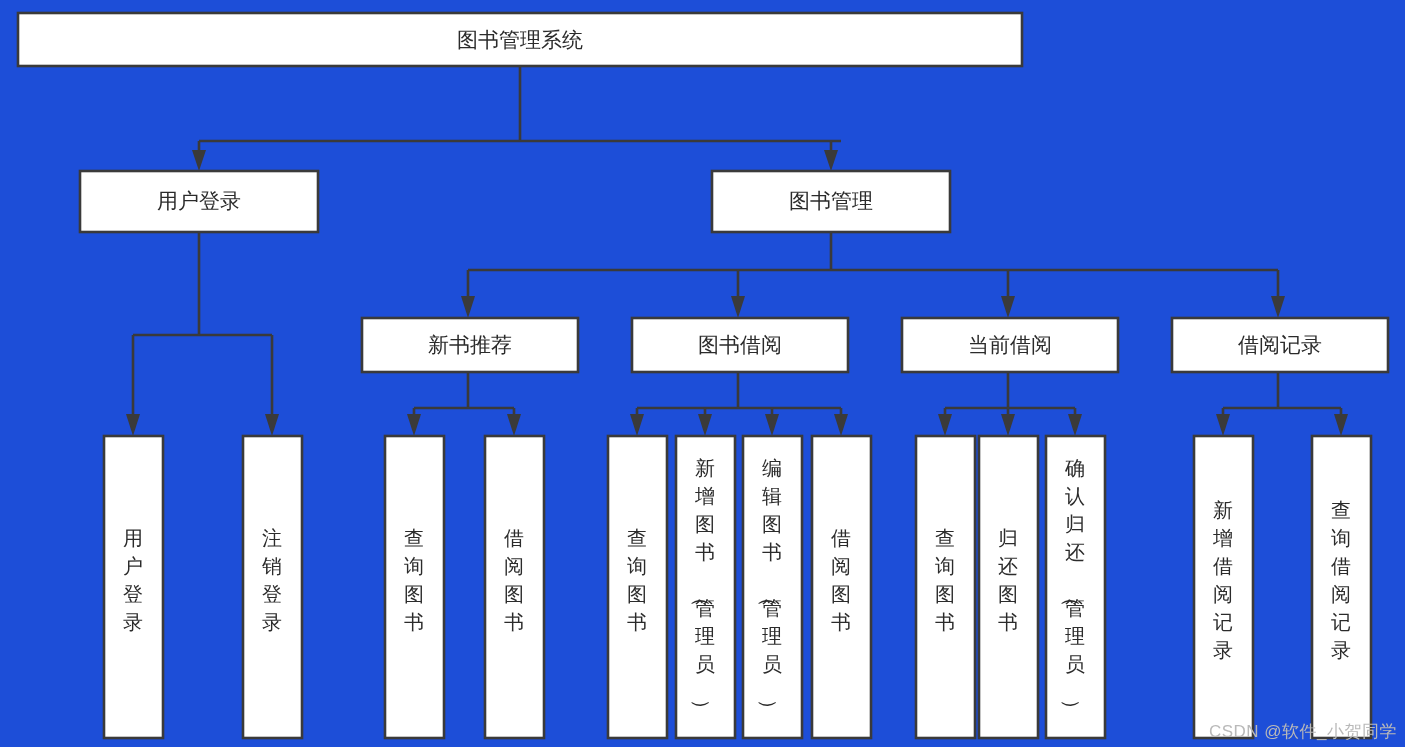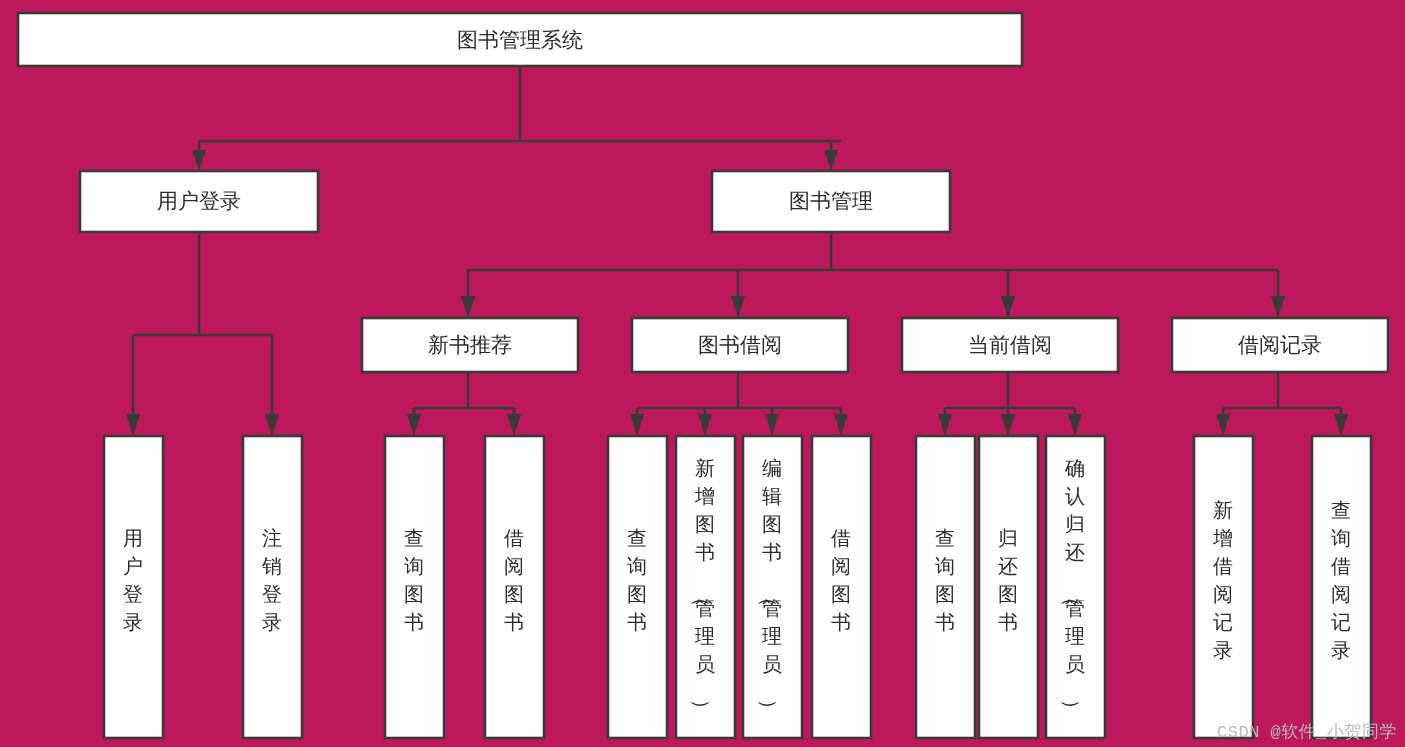--- a/index.html
+++ b/index.html
@@ -1,42 +1,42 @@
 <!DOCTYPE html>
 <html><head>
 <meta charset="utf-8">
 <style>
   html,body{margin:0;padding:0;background:#ffffff;}
   body{
     width:1405px;height:747px;overflow:hidden;
     font-family:"Liberation Sans","DejaVu Sans",sans-serif;
     background:#fff;
   }
-  #stage{position:relative;width:1405px;height:747px;background:#be185d;}
+  #stage{position:relative;width:1405px;height:747px;background:#1d4ed8;}
   svg{position:absolute;left:0;top:0;}
   .box{fill:#ffffff;stroke:#3a3a3a;stroke-width:2.6;}
   .lnk{stroke:#3a3a3a;stroke-width:2.6;fill:none;}
   .arrowhead{fill:#3a3a3a;stroke:none;}
   .lbl{
     font-family:"Liberation Sans","DejaVu Sans",sans-serif;
     fill:#2b2b2b;
     font-size:21px;
     text-anchor:middle;
     dominant-baseline:middle;
   }
   .lbl-v{
     font-family:"Liberation Sans","DejaVu Sans",sans-serif;
     fill:#2b2b2b;
     font-size:20px;
     text-anchor:middle;
   }
   .watermark{
     position:absolute;
     right:8px;bottom:4px;
-    font-family:Liberation Mono, monospace;
+    font-family:Liberation Sans, sans-serif;
     font-size:17px;
     color:#b9b9b9;
     letter-spacing:0.5px;
     white-space:nowrap;
   }
 </style>
 </head>
 <body>
 
 <div id="stage">

